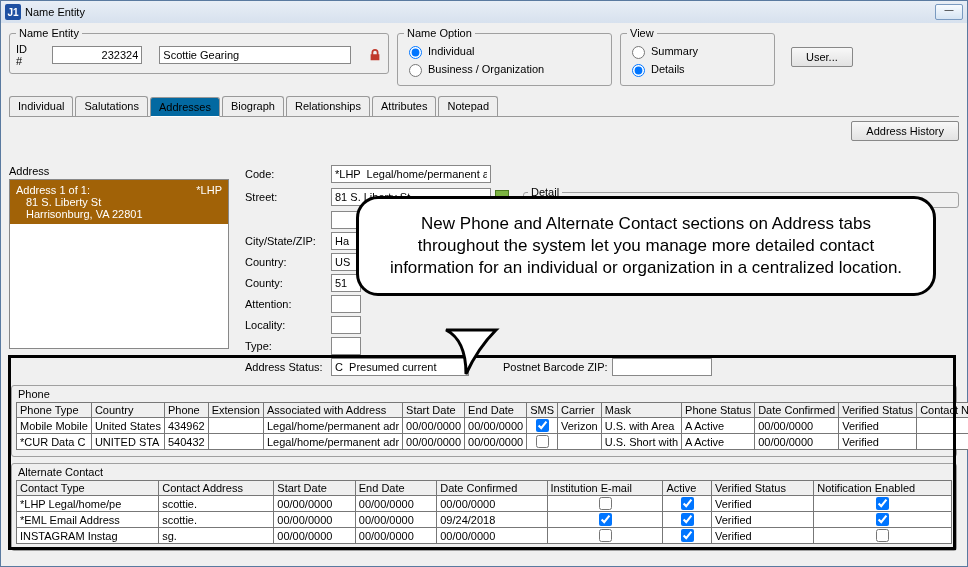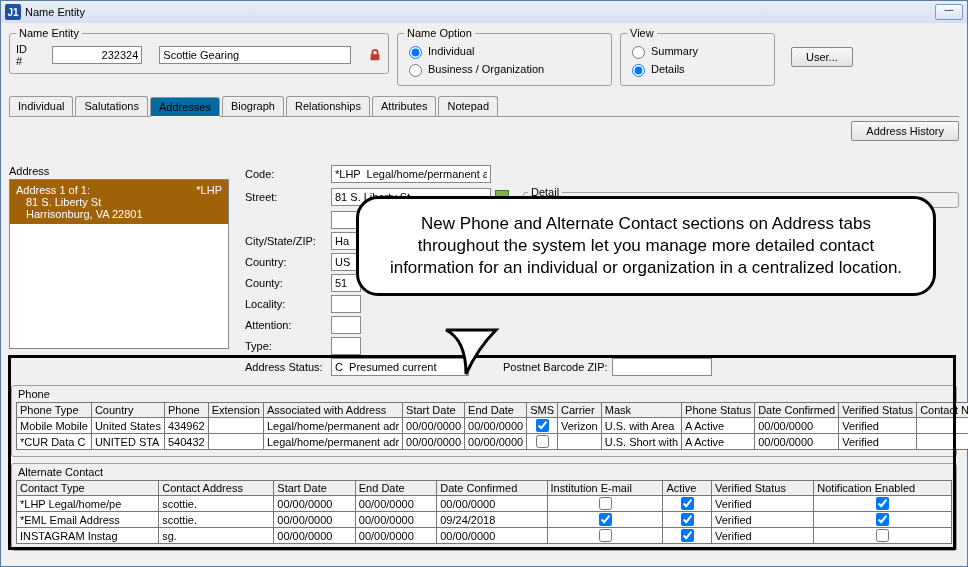--- a/index.html
+++ b/index.html
@@ -164,25 +164,25 @@
           </div>
         <div class="formrow">
             <label>Country:</label>
             <input type="text" style="width: 30px;" value="US">
           </div>
         <div class="formrow">
             <label>County:</label>
             <input type="text" style="width: 30px;" value="51">
           </div>
         <div class="formrow">
+            <label>Attention:</label>
+            <input type="text" style="width: 30px;">
+          </div>
+        <div class="formrow">
             <label>Locality:</label>
-            <input type="text" style="width: 30px;">
-          </div>
-        <div class="formrow">
-            <label>Attention:</label>
             <input type="text" style="width: 30px;">
           </div>
         <div class="formrow">
             <label>Type:</label>
             <input type="text" style="width: 30px;">
           </div>
         <div class="formrow">
           <label>Address Status:</label>
           <input type="text" style="width: 138px;" value="C  Presumed current">
           <span style="margin-left:30px">Postnet Barcode ZIP:</span>

